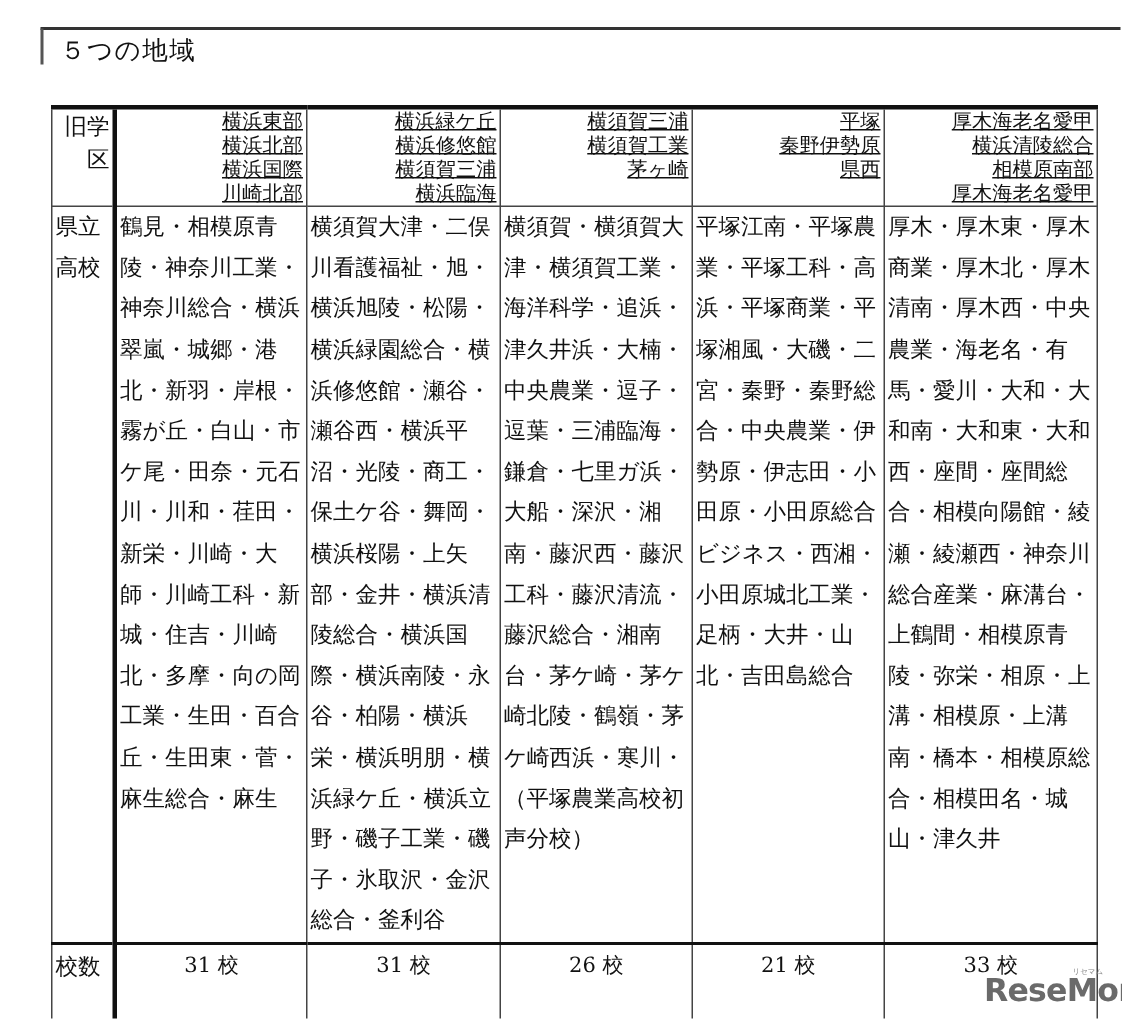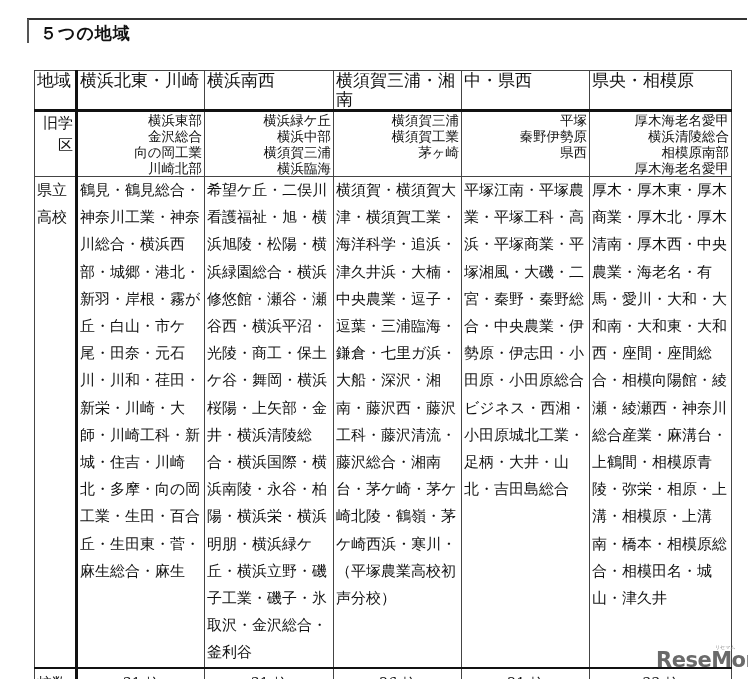--- a/index.html
+++ b/index.html
@@ -3,36 +3,36 @@
   <meta charset="utf-8">
   <style>
     html, body { margin: 0; padding: 0; background: #ffffff; }
     body { width: 748px; height: 679px; position: relative; overflow: hidden;
            font-family: "DejaVu Serif", "Liberation Serif", serif; color: #111; }
     .title-bar { position: absolute; left: 27px; top: 19px; width: 320px; height: 24px;
                  border-left: 2px solid #555; }
     .title-rule { position: absolute; left: 27px; top: 18px; width: 720px; height: 0;
                   border-top: 2px solid #333; }
     .title-text { position: absolute; left: 40px; top: 22px; font-family: "DejaVu Sans", "Liberation Sans", sans-serif;
-                  font-size: 17px; font-weight: bold; color: #111; letter-spacing: 1px; }
+                  font-size: 17px; font-weight: normal; color: #111; letter-spacing: 1px; }
     table.regions { position: absolute; left: 34px; top: 70px; border-collapse: collapse;
                     table-layout: fixed; width: 697px; }
     table.regions td { border: 1px solid #444; vertical-align: top; padding: 0 2px;
                        font-size: 15px; line-height: 18px; overflow: hidden; }
     td.rowhead { width: 38px; padding-left: 3px; }
     td.col-1 { border-left: 3px solid #111 !important; }
     tr.hdr td { height: 38px; font-size: 17px; line-height: 19px; }
     tr.old td { height: 64px; line-height: 16px; font-size: 13.5px; border-top: 3px solid #111; text-align: right; }
     tr.old td.rowhead { font-size: 15px; line-height: 22px; }
     tr.schools td { height: 436px; font-size: 15px; line-height: 27.2px; }
     tr.schools td.rowhead { line-height: 27px; }
     tr.count td { height: 48px; text-align: center; font-size: 14px; line-height: 20px;
                   border-top: 2px solid #111; padding-top: 4px; }
     tr.count td.rowhead { text-align: left; font-size: 15px; }
-    .old-line { display: block; }
+    .old-line { display: block; text-decoration: underline; }
     .logo { position: absolute; left: 656px; top: 648px; font-family: "DejaVu Sans", "Liberation Sans", sans-serif;
             font-weight: bold; font-size: 21px; color: #6a6a6a; letter-spacing: -0.5px; }
     .logo-kana { position: absolute; left: 715px; top: 644px; font-size: 5px; color: #888;
                  font-family: "DejaVu Sans", sans-serif; }
   </style>
 </head>
 <body>
 
 <div class="title-rule"></div>
 <div class="title-bar"></div>
@@ -41,39 +41,31 @@
 <table class="regions">
   <colgroup>
     <col style="width:42px">
     <col style="width:128px">
     <col style="width:129px">
     <col style="width:128px">
     <col style="width:128px">
     <col style="width:142px">
   </colgroup>
   <tbody>
-      <tr class="hdr">
-    <td class="rowhead">地域</td>
-    <td class="col-1">横浜北東・川崎</td>
-    <td>横浜南西</td>
-    <td>横須賀三浦・湘南</td>
-    <td>中・県西</td>
-    <td>県央・相模原</td>
-  </tr>
   <tr class="old">
     <td class="rowhead">旧学区</td>
     <td class="col-1">
       <span class="old-line">横浜東部</span>
-      <span class="old-line">金沢総合</span>
-      <span class="old-line">向の岡工業</span>
+      <span class="old-line">横浜北部</span>
+      <span class="old-line">横浜国際</span>
       <span class="old-line">川崎北部</span>
     </td>
     <td>
       <span class="old-line">横浜緑ケ丘</span>
-      <span class="old-line">横浜中部</span>
+      <span class="old-line">横浜修悠館</span>
       <span class="old-line">横須賀三浦</span>
       <span class="old-line">横浜臨海</span>
     </td>
     <td>
       <span class="old-line">横須賀三浦</span>
       <span class="old-line">横須賀工業</span>
       <span class="old-line">茅ヶ崎</span>
     </td>
     <td>
       <span class="old-line">平塚</span>
@@ -82,22 +74,22 @@
     </td>
     <td>
       <span class="old-line">厚木海老名愛甲</span>
       <span class="old-line">横浜清陵総合</span>
       <span class="old-line">相模原南部</span>
       <span class="old-line">厚木海老名愛甲</span>
     </td>
   </tr>
   <tr class="schools">
     <td class="rowhead">県立高校</td>
-    <td class="col-1">鶴見・鶴見総合・神奈川工業・神奈川総合・横浜西部・城郷・港北・新羽・岸根・霧が丘・白山・市ケ尾・田奈・元石川・川和・荏田・新栄・川崎・大師・川崎工科・新城・住吉・川崎北・多摩・向の岡工業・生田・百合丘・生田東・菅・麻生総合・麻生</td>
-    <td>希望ケ丘・二俣川看護福祉・旭・横浜旭陵・松陽・横浜緑園総合・横浜修悠館・瀬谷・瀬谷西・横浜平沼・光陵・商工・保土ケ谷・舞岡・横浜桜陽・上矢部・金井・横浜清陵総合・横浜国際・横浜南陵・永谷・柏陽・横浜栄・横浜明朋・横浜緑ケ丘・横浜立野・磯子工業・磯子・氷取沢・金沢総合・釜利谷</td>
+    <td class="col-1">鶴見・相模原青陵・神奈川工業・神奈川総合・横浜翠嵐・城郷・港北・新羽・岸根・霧が丘・白山・市ケ尾・田奈・元石川・川和・荏田・新栄・川崎・大師・川崎工科・新城・住吉・川崎北・多摩・向の岡工業・生田・百合丘・生田東・菅・麻生総合・麻生</td>
+    <td>横須賀大津・二俣川看護福祉・旭・横浜旭陵・松陽・横浜緑園総合・横浜修悠館・瀬谷・瀬谷西・横浜平沼・光陵・商工・保土ケ谷・舞岡・横浜桜陽・上矢部・金井・横浜清陵総合・横浜国際・横浜南陵・永谷・柏陽・横浜栄・横浜明朋・横浜緑ケ丘・横浜立野・磯子工業・磯子・氷取沢・金沢総合・釜利谷</td>
     <td>横須賀・横須賀大津・横須賀工業・海洋科学・追浜・津久井浜・大楠・中央農業・逗子・逗葉・三浦臨海・鎌倉・七里ガ浜・大船・深沢・湘南・藤沢西・藤沢工科・藤沢清流・藤沢総合・湘南台・茅ケ崎・茅ケ崎北陵・鶴嶺・茅ケ崎西浜・寒川・（平塚農業高校初声分校）</td>
     <td>平塚江南・平塚農業・平塚工科・高浜・平塚商業・平塚湘風・大磯・二宮・秦野・秦野総合・中央農業・伊勢原・伊志田・小田原・小田原総合ビジネス・西湘・小田原城北工業・足柄・大井・山北・吉田島総合</td>
     <td>厚木・厚木東・厚木商業・厚木北・厚木清南・厚木西・中央農業・海老名・有馬・愛川・大和・大和南・大和東・大和西・座間・座間総合・相模向陽館・綾瀬・綾瀬西・神奈川総合産業・麻溝台・上鶴間・相模原青陵・弥栄・相原・上溝・相模原・上溝南・橋本・相模原総合・相模田名・城山・津久井</td>
   </tr>
   <tr class="count">
     <td class="rowhead">校数</td>
     <td class="col-1">
       <span>31 校</span>
     </td>
     <td>

